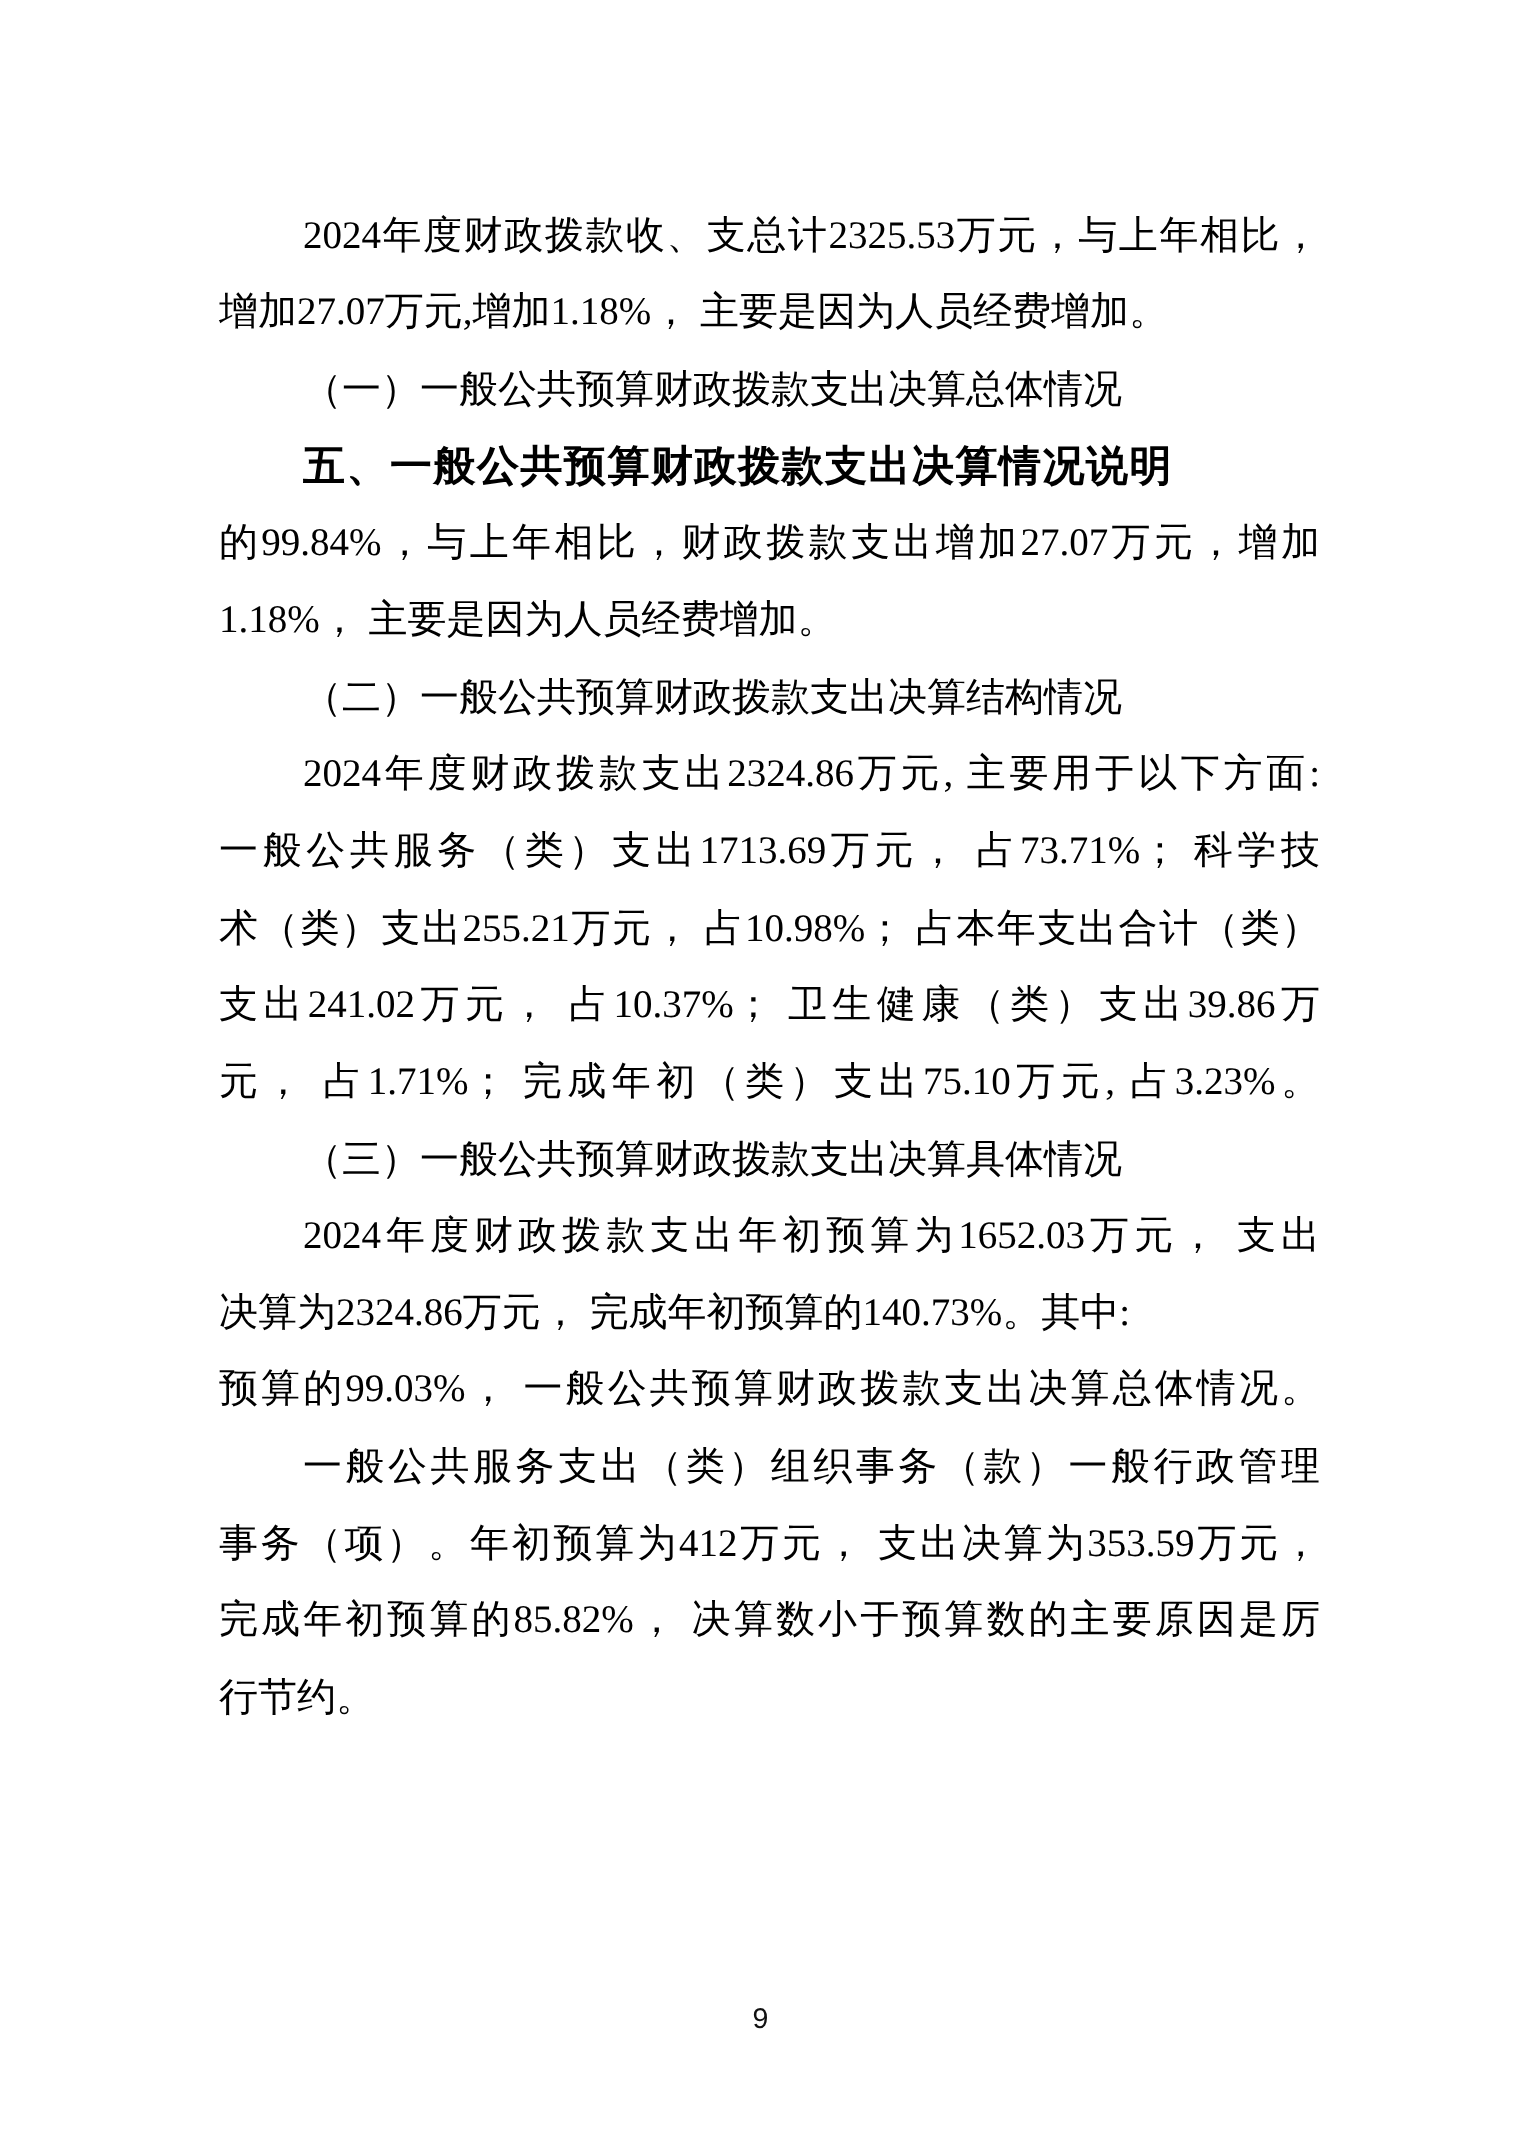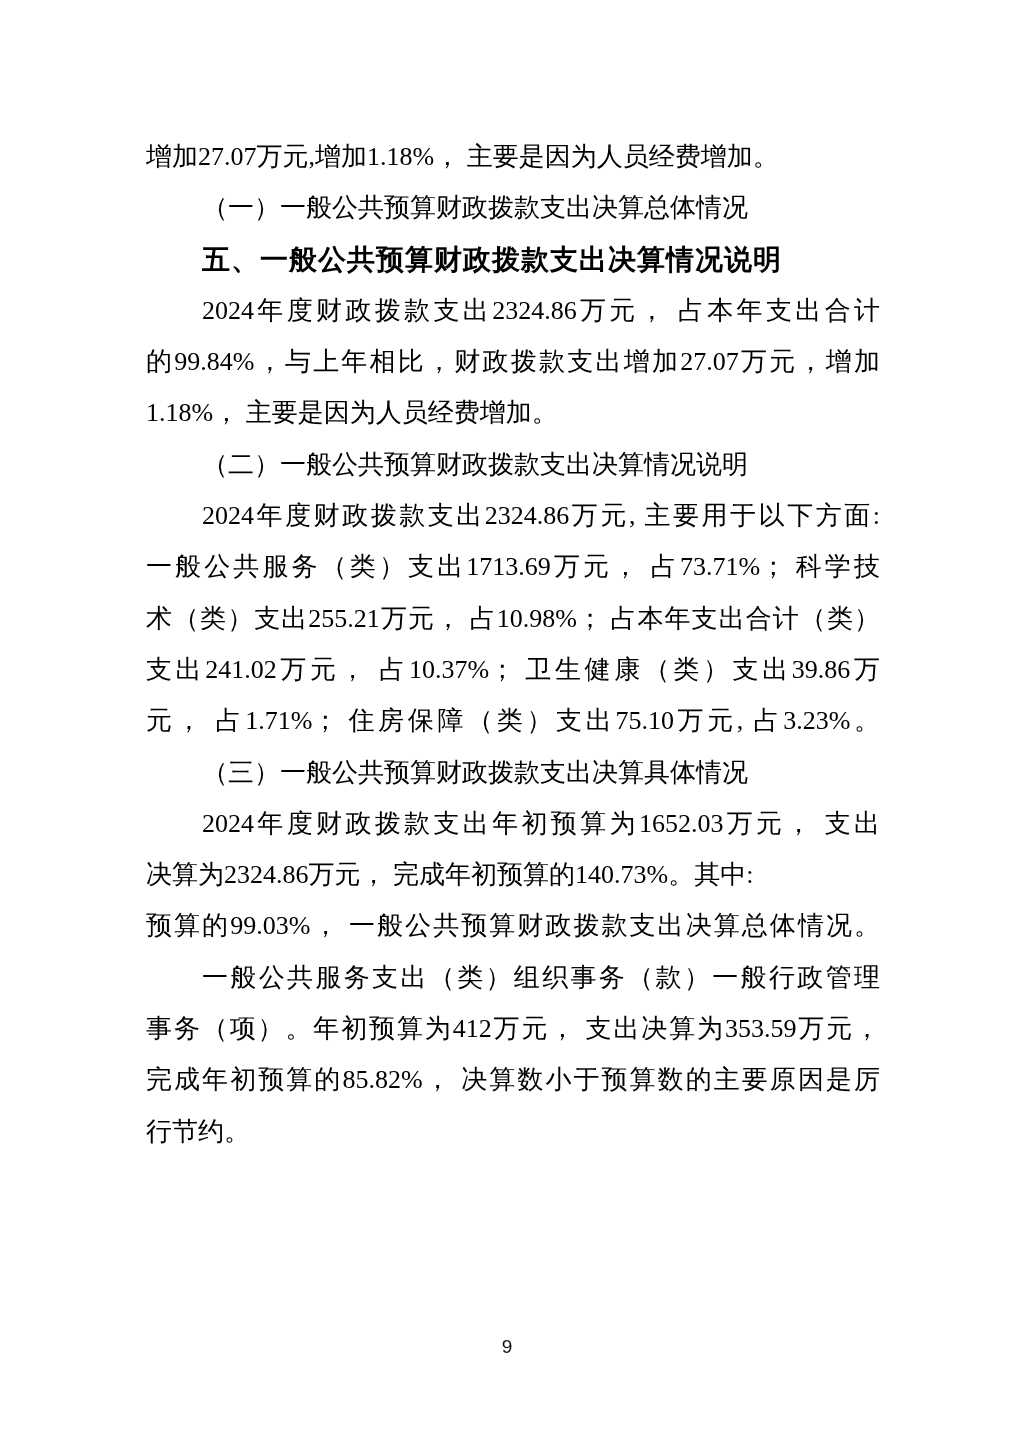--- a/index.html
+++ b/index.html
@@ -58,32 +58,32 @@
     font-family: "Liberation Sans", "DejaVu Sans", sans-serif;
     font-size: 19px;
     color: #111111;
   }
 </style>
 </head>
 <body>
 
 <div class="page">
   <div class="text-block">
+    <p class="line ind jfy">2024年度财政拨款收、支总计2325.53万元，与上年相比，</p>
     <p class="line">增加27.07万元,增加1.18%， 主要是因为人员经费增加。</p>
     <p class="line ind">（一）一般公共预算财政拨款支出决算总体情况</p>
     <p class="line h1 ind">五、一般公共预算财政拨款支出决算情况说明</p>
-    <p class="line ind jfy">2024年度财政拨款支出2324.86万元， 占本年支出合计</p>
     <p class="line jfy">的99.84%，与上年相比，财政拨款支出增加27.07万元，增加</p>
     <p class="line">1.18%， 主要是因为人员经费增加。</p>
-    <p class="line ind">（二）一般公共预算财政拨款支出决算情况说明</p>
+    <p class="line ind">（二）一般公共预算财政拨款支出决算结构情况</p>
     <p class="line ind jfy">2024年度财政拨款支出2324.86万元, 主要用于以下方面:</p>
     <p class="line jfy">一般公共服务（类）支出1713.69万元， 占73.71%； 科学技</p>
     <p class="line jfy">术（类）支出255.21万元， 占10.98%； 占本年支出合计（类）</p>
     <p class="line jfy">支出241.02万元， 占10.37%； 卫生健康（类）支出39.86万</p>
-    <p class="line jfy">元， 占1.71%； 住房保障（类）支出75.10万元, 占3.23%。</p>
+    <p class="line jfy">元， 占1.71%； 完成年初（类）支出75.10万元, 占3.23%。</p>
     <p class="line ind">（三）一般公共预算财政拨款支出决算具体情况</p>
     <p class="line ind jfy">2024年度财政拨款支出年初预算为1652.03万元， 支出</p>
     <p class="line">决算为2324.86万元， 完成年初预算的140.73%。其中:</p>
     <p class="line jfy">预算的99.03%， 一般公共预算财政拨款支出决算总体情况。</p>
     <p class="line ind jfy">一般公共服务支出（类）组织事务（款）一般行政管理</p>
     <p class="line jfy">事务（项）。年初预算为412万元， 支出决算为353.59万元，</p>
     <p class="line jfy">完成年初预算的85.82%， 决算数小于预算数的主要原因是厉</p>
     <p class="line">行节约。</p>
   </div>
   <div class="page-number">9</div>

